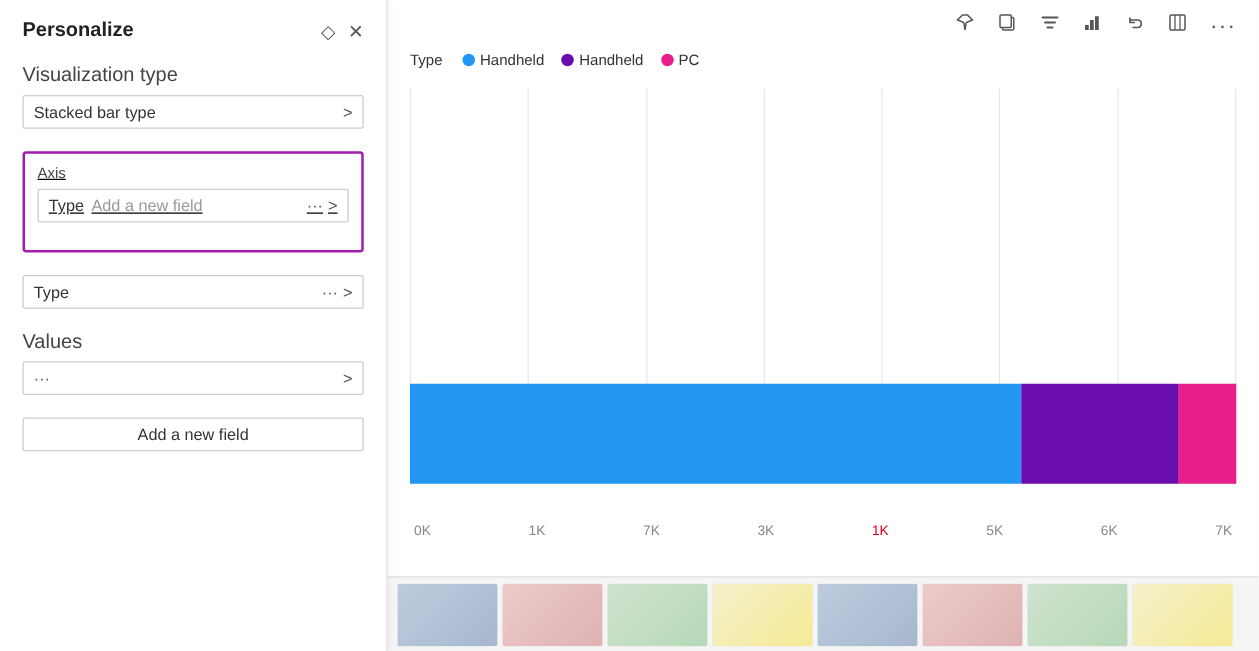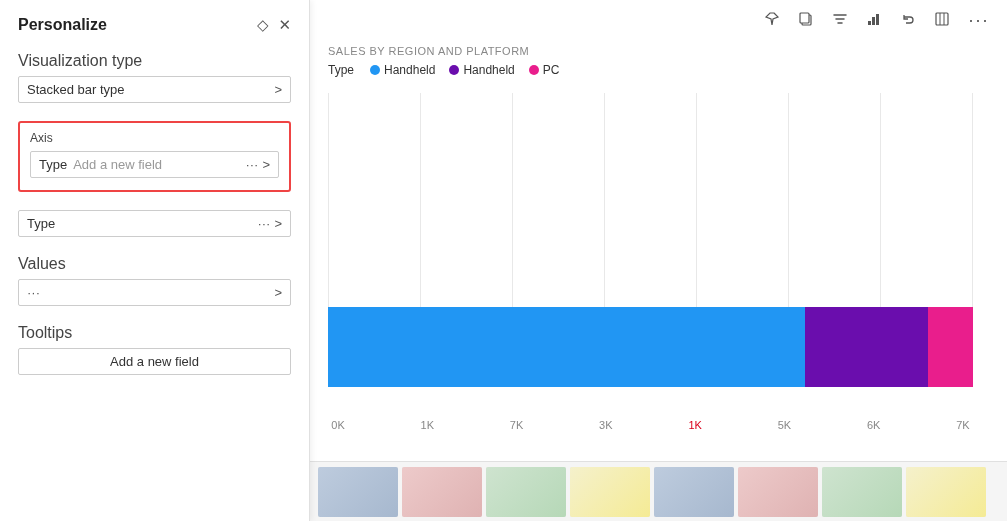--- a/index.html
+++ b/index.html
@@ -76,23 +76,24 @@
       color: #333;
       font-size: 13px;
       flex: 1;
     }
     .field-row-arrow {
       color: #555;
       font-size: 13px;
     }
     .axis-section {
       margin-bottom: 18px;
-      border: 2px solid #ef4444;
+      border: 2px solid #a21caf;
       border-radius: 3px;
-      padding: 8px 10px 12px 10px;
+      padding: 8px 10px 22px 10px;
+      text-decoration: underline;
     }
     .axis-label {
       font-size: 12px;
       color: #444;
       margin-bottom: 6px;
       font-weight: 400;
     }
     .axis-field-row {
       display: flex;
       align-items: center;
@@ -188,21 +189,21 @@
     }
     .legend-dot {
       width: 10px;
       height: 10px;
       border-radius: 50%;
       display: inline-block;
     }
     .chart-main {
       flex: 1;
       position: relative;
-      padding: 10px 34px 30px 18px;
+      padding: 10px 18px 30px 18px;
       display: flex;
       flex-direction: column;
     }
     .chart-grid-area {
       flex: 1;
       position: relative;
       display: flex;
       flex-direction: column;
       justify-content: flex-end;
     }
@@ -334,21 +335,20 @@
 
     <div class="section-block">
       <div class="section-label">Values</div>
       <div class="field-row">
         <span class="field-row-dots">···</span>
         <span class="field-row-arrow">&gt;</span>
       </div>
     </div>
 
     <div class="section-block">
-      <div class="section-label">Tooltips</div>
       <div class="add-field-btn">Add a new field</div>
     </div>
   </div>
 
   <div class="chart-area">
 
     <div class="chart-toolbar">
       <span class="toolbar-icon" title="Pin">
         <svg width="16" height="16" viewBox="0 0 16 16" fill="none">
             <path d="M10 2L14 6L9 8L8 14L7 8L2 6L6 2Z" stroke="#555" stroke-width="1.2" fill="none"></path>
@@ -380,23 +380,20 @@
       </span>
       <span class="toolbar-icon" title="Expand">
         <svg width="16" height="16" viewBox="0 0 16 16" fill="none">
             <rect x="2" y="2" width="12" height="12" rx="1" stroke="#555" stroke-width="1.2"></rect>
             <path d="M6 2v12M10 2v12" stroke="#555" stroke-width="1"></path>
           </svg>
       </span>
       <span class="toolbar-icon" title="More options" style="font-size:18px;letter-spacing:1px;color:#555;">···</span>
     </div>
 
-    <div class="chart-title-area">
-      <div class="chart-title">SALES BY REGION AND PLATFORM</div>
-    </div>
 
     <div class="chart-legend">
       <span class="legend-type-label">Type</span>
       <div class="legend-item">
         <span class="legend-dot" style="background:#2196F3"></span>
         <span>Handheld</span>
       </div>
       <div class="legend-item">
         <span class="legend-dot" style="background:#6A0DAD"></span>
         <span>Handheld</span>

